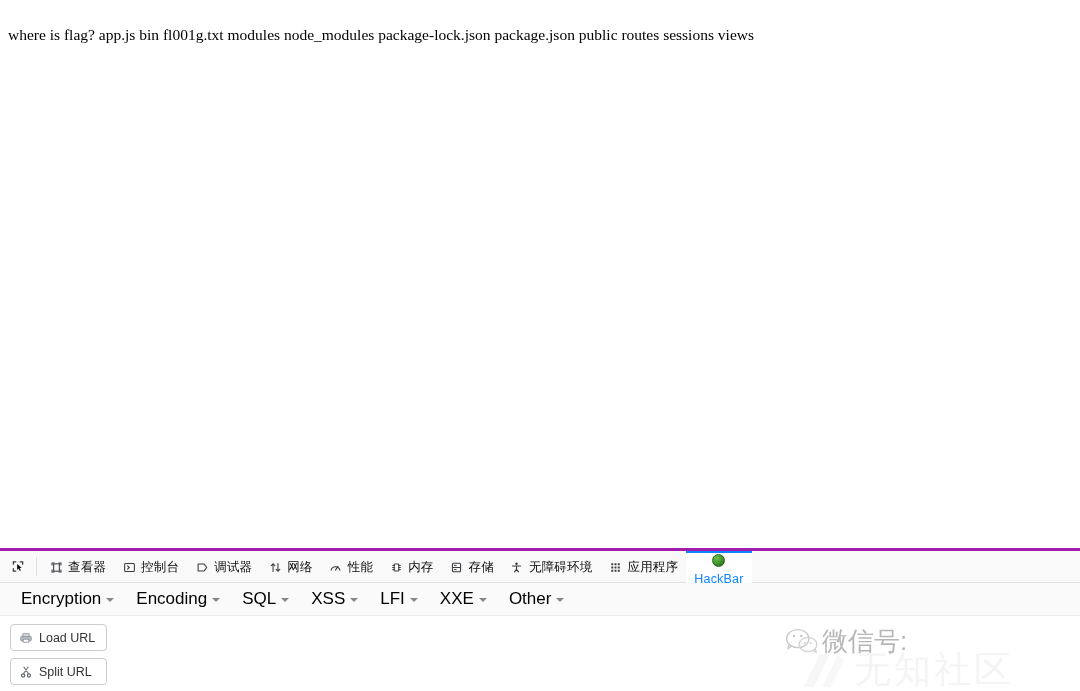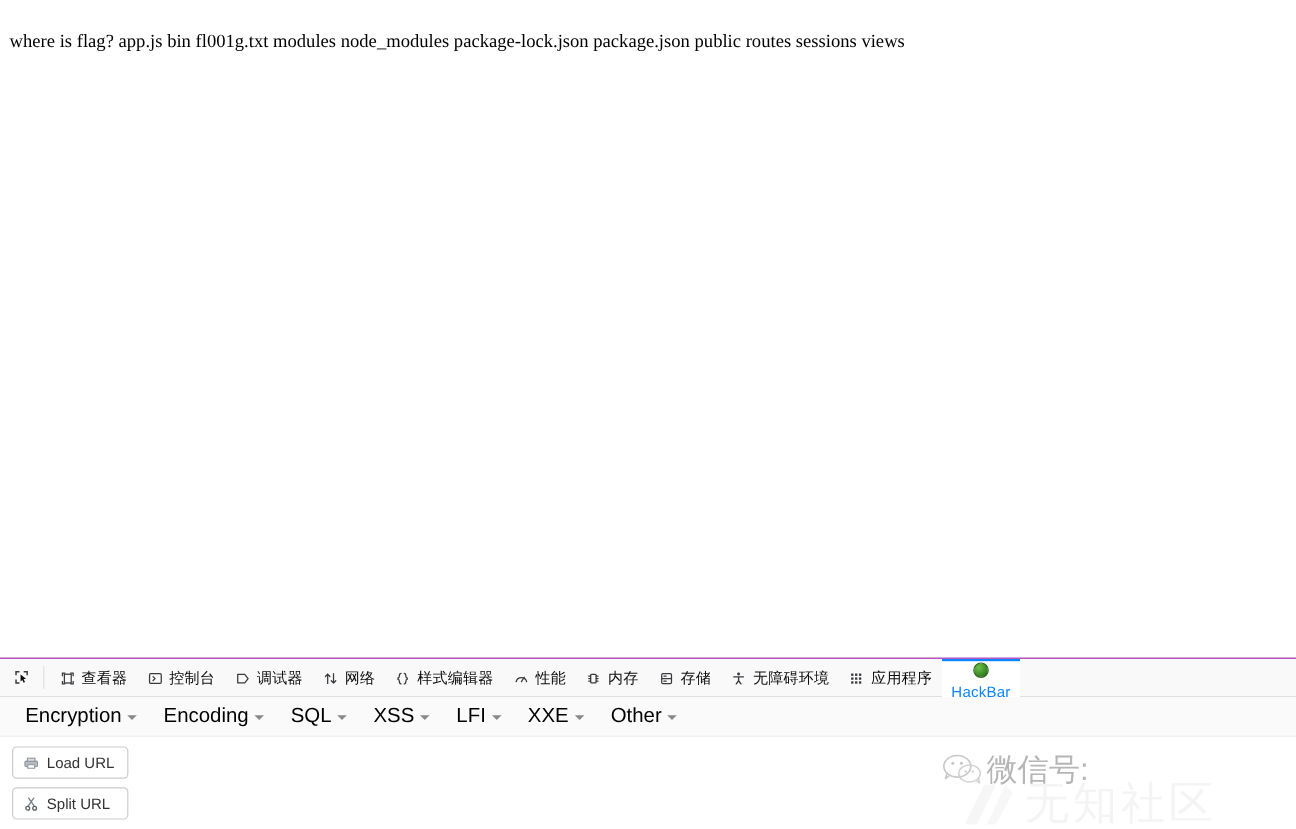--- a/index.html
+++ b/index.html
@@ -37,21 +37,21 @@
   }
 
   
   .devtools {
     position: absolute;
     left: 0;
     top: 548px;
     width: 1080px;
     height: 143px;
     background: #ffffff;
-    border-top: 1px solid #a21caf;
+    border-top: 3px solid #a21caf;
     box-sizing: border-box;
     overflow: hidden;
   }
 
   
   .dt-toolbar {
     height: 32px;
     background: #f9f9fa;
     border-bottom: 1px solid #e0e0e2;
     display: flex;
@@ -309,29 +309,20 @@
       <div class="dt-tab">
         <span class="dt-icon">
           <svg viewBox="0 0 16 16" width="13" height="13">
             <path d="M5 13V3.4M5 3.4L2.7 5.8M5 3.4l2.3 2.4" fill="none" stroke="#3a3a3e" stroke-width="1.3" stroke-linecap="round" stroke-linejoin="round"></path>
             <path d="M11 3v9.6M11 12.6l2.3-2.4M11 12.6L8.7 10.2" fill="none" stroke="#3a3a3e" stroke-width="1.3" stroke-linecap="round" stroke-linejoin="round"></path>
           </svg>
         </span>
         <span class="tab-label">网络</span>
       </div>
 
-      <div class="dt-tab">
-        <span class="dt-icon">
-          <svg viewBox="0 0 16 16" width="13" height="13">
-            <path d="M6.4 2.6c-1.6 0-1.7 1.1-1.7 2.4 0 1.4-.3 2.2-1.5 2.4v1.2c1.2.2 1.5 1 1.5 2.4 0 1.3.1 2.4 1.7 2.4" fill="none" stroke="#3a3a3e" stroke-width="1.3" stroke-linecap="round"></path>
-            <path d="M9.6 2.6c1.6 0 1.7 1.1 1.7 2.4 0 1.4.3 2.2 1.5 2.4v1.2c-1.2.2-1.5 1-1.5 2.4 0 1.3-.1 2.4-1.7 2.4" fill="none" stroke="#3a3a3e" stroke-width="1.3" stroke-linecap="round"></path>
-          </svg>
-        </span>
-        <span class="tab-label">样式编辑器</span>
-      </div>
 
       <div class="dt-tab">
         <span class="dt-icon">
           <svg viewBox="0 0 16 16" width="13" height="13">
             <path d="M2.6 11.2a5.6 5.6 0 0 1 10.8 0" fill="none" stroke="#3a3a3e" stroke-width="1.3" stroke-linecap="round"></path>
             <path d="M8 11.2L11 6.6" fill="none" stroke="#3a3a3e" stroke-width="1.3" stroke-linecap="round"></path>
           </svg>
         </span>
         <span class="tab-label">性能</span>
       </div>

